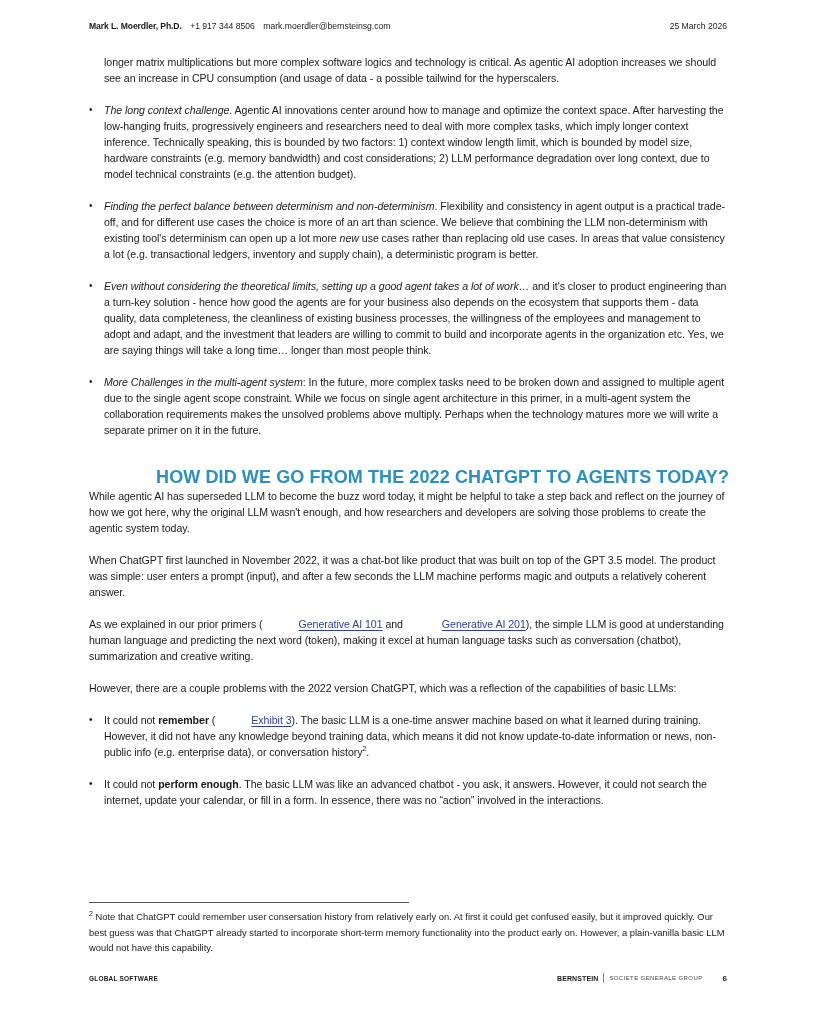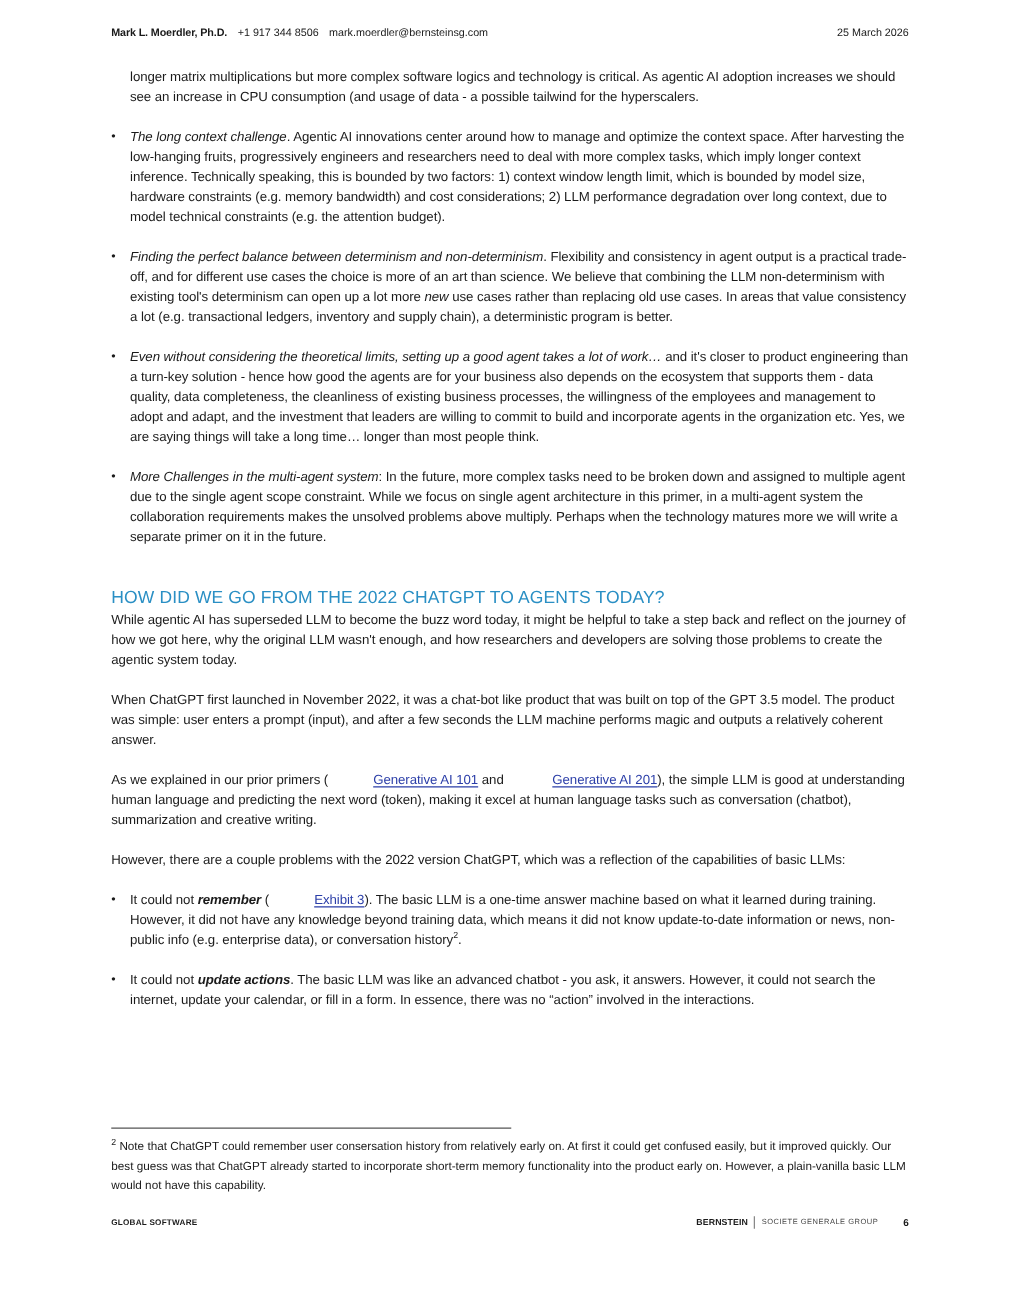--- a/index.html
+++ b/index.html
@@ -20,24 +20,24 @@
   p { margin: 0 0 16px 0; }
   .indent { padding-left: 15px; }
   ul { list-style: none; margin: 0; padding: 0; }
   li { position: relative; padding-left: 15px; margin-bottom: 16px; }
   li::before {
     content: "\2022"; position: absolute; left: 0; top: 0; font-size: 10px;
   }
   ul.sub { margin-top: 16px; }
   ul.sub li { padding-left: 15px; margin-left: 15px; margin-bottom: 0; }
   em { font-style: italic; }
-  b { font-weight: bold; font-style: italic; }
+  b { font-weight: bold; }
   .section-title {
-    color: #2a8fc4; font-weight: normal; font-size: 14px; letter-spacing: 0.1px;
-    margin: 30px 0 2px 0; line-height: 18px;
+    color: #2a8fc4; font-weight: bold; font-size: 18px; letter-spacing: 0.1px;
+    margin: 30px 0 2px 0; line-height: 18px; text-align: right;
   }
   a.link { color: #2b3ea8; text-decoration: underline; text-decoration-thickness: 0.5px; text-underline-offset: 2px; padding-left: 36px; }
   sup { font-size: 7px; line-height: 0; vertical-align: super; }
   .footnote-rule {
     position: absolute; top: 902px; left: 89px; width: 320px; height: 0;
     border-top: 1px solid #555;
   }
   .footnote {
     position: absolute; top: 909px; left: 89px; width: 640px;
     font-size: 9.4px; line-height: 15.7px;
@@ -78,21 +78,21 @@
   </ul>
 
   <div class="section-title">HOW DID WE GO FROM THE 2022 CHATGPT TO AGENTS TODAY?</div>
   <p>While agentic AI has superseded LLM to become the buzz word today, it might be helpful to take a step back and reflect on the journey of how we got here, why the original LLM wasn't enough, and how researchers and developers are solving those problems to create the agentic system today.</p>
   <p>When ChatGPT first launched in November 2022, it was a chat-bot like product that was built on top of the GPT 3.5 model. The product was simple: user enters a prompt (input), and after a few seconds the LLM machine performs magic and outputs a relatively coherent answer.</p>
   <p><span>As we explained in our prior primers (</span><a class="link">Generative AI 101</a><span> and </span><a class="link">Generative AI 201</a><span>), the simple LLM is good at understanding human language and predicting the next word (token), making it excel at human language tasks such as conversation (chatbot), summarization and creative writing.</span></p>
   <p>However, there are a couple problems with the 2022 version ChatGPT, which was a reflection of the capabilities of basic LLMs:</p>
 
   <ul>
     <li><span>It could not </span><b>remember</b><span> (</span><a class="link">Exhibit 3</a><span>). The basic LLM is a one-time answer machine based on what it learned during training. However, it did not have any knowledge beyond training data, which means it did not know update-to-date information or news, non-public info (e.g. enterprise data), or conversation history</span><sup>2</sup><span>.</span></li>
-    <li><span>It could not </span><b>update actions</b><span>. The basic LLM was like an advanced chatbot - you ask, it answers. However, it could not search the internet, update your calendar, or fill in a form. In essence, there was no “action” involved in the interactions.</span></li>
+    <li><span>It could not </span><b>perform enough</b><span>. The basic LLM was like an advanced chatbot - you ask, it answers. However, it could not search the internet, update your calendar, or fill in a form. In essence, there was no “action” involved in the interactions.</span></li>
   </ul>
 </div>
 
 <div class="footnote-rule"></div>
 <div class="footnote"><sup>2</sup><span> Note that ChatGPT could remember user consersation history from relatively early on. At first it could get confused easily, but it improved quickly. Our best guess was that ChatGPT already started to incorporate short-term memory functionality into the product early on. However, a plain-vanilla basic LLM would not have this capability.</span></div>
 
 <div class="footer">
   <div class="section-name">GLOBAL SOFTWARE</div>
   <div class="right">
     <span class="brand">BERNSTEIN</span>

